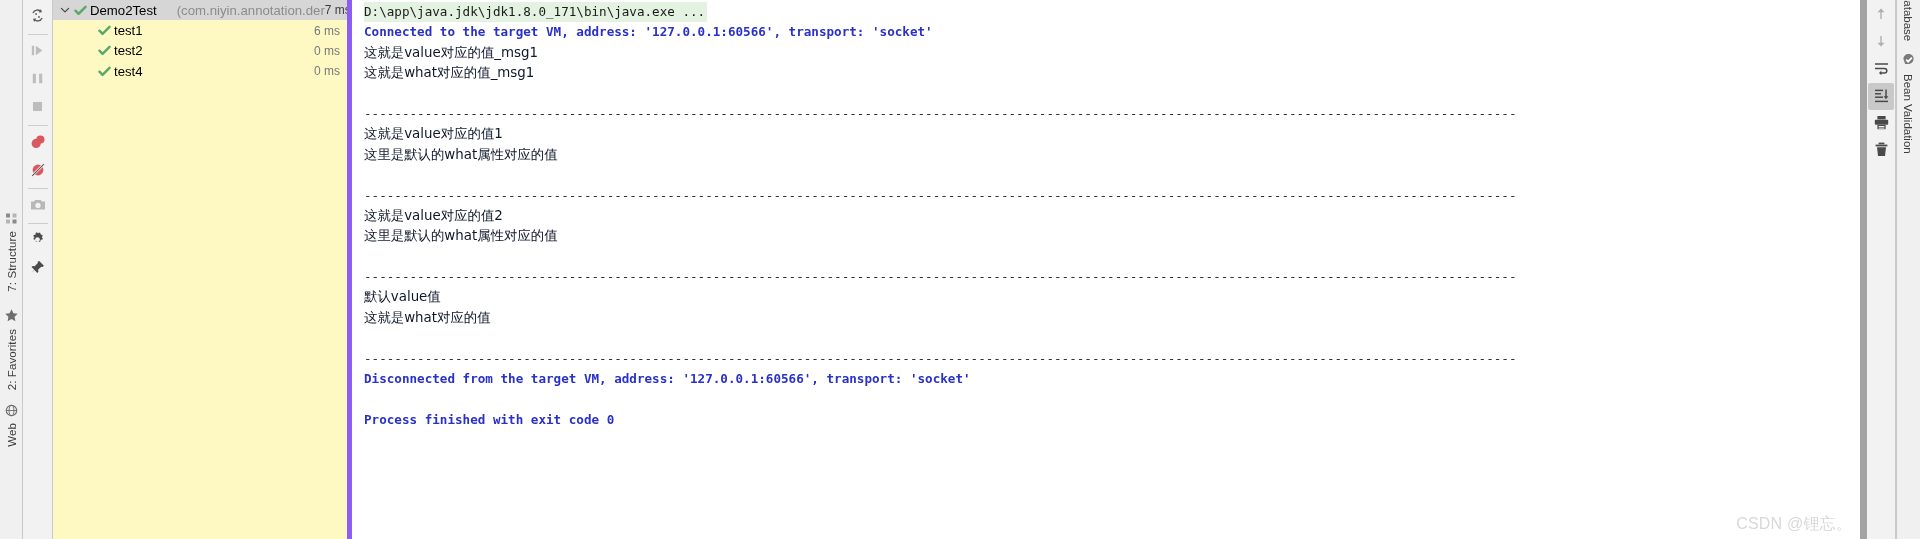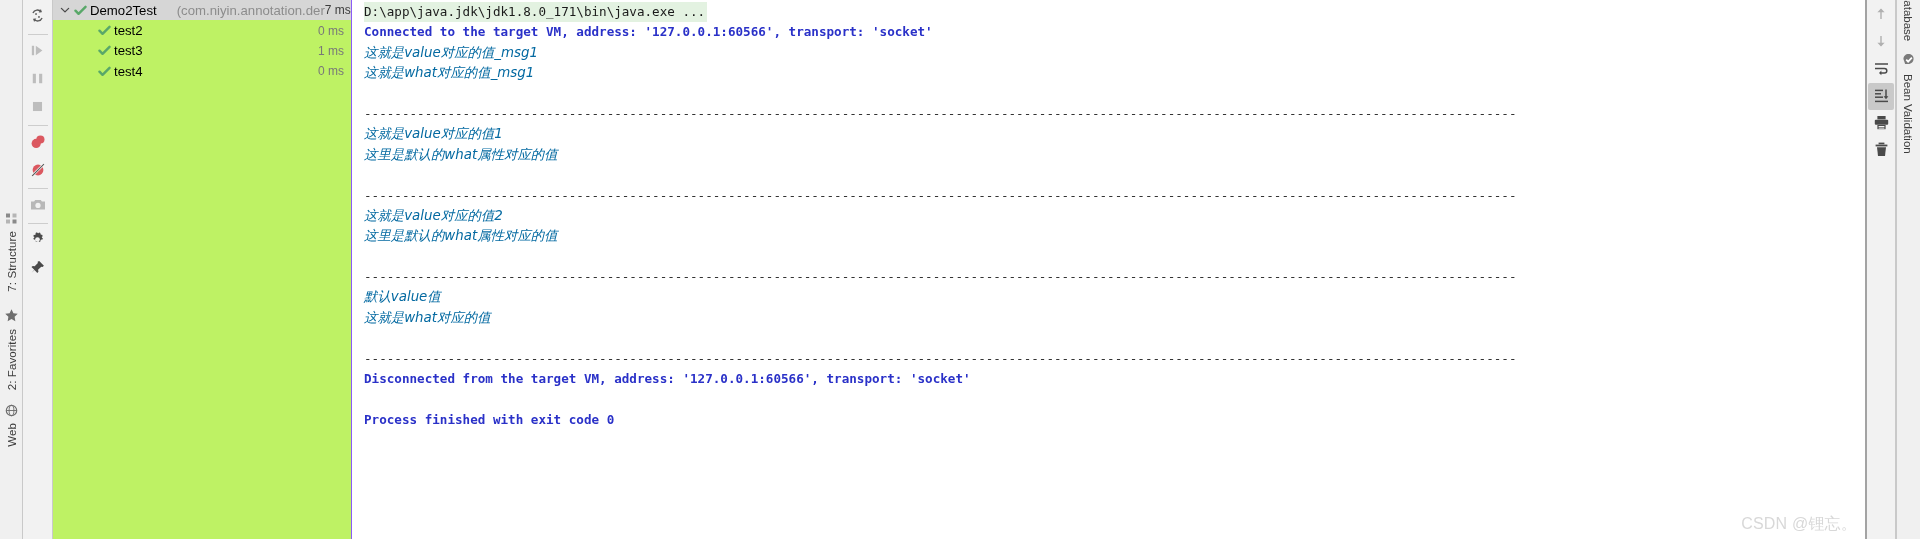--- a/index.html
+++ b/index.html
@@ -66,22 +66,22 @@
     cursor: default;
   }
   .tbsep {
     width: 20px; height: 1px; background: #cdcdcd; margin: 3px 0;
   }
 
   
   .tree-panel {
     width: 299px;
     flex: 0 0 299px;
-    background: #bef264;
-    border-right: 1px solid #8b5cf6;
+    background: #fef9c3;
+    border-right: 5px solid #8b5cf6;
     position: relative;
     overflow: hidden;
   }
   .tree-row {
     height: 20.4px;
     display: flex;
     align-items: center;
     padding-left: 4px;
     font-size: 13.2px;
     white-space: nowrap;
@@ -104,33 +104,33 @@
     color: #787878; font-size: 12px;
   }
   .tree-row.selected .ttime { color: #3c3c3c; }
 
   
   .console-wrap {
     flex: 1 1 auto;
     position: relative;
     background: #ffffff;
     overflow: hidden;
-    border-right: 2px solid #a3a3a3;
+    border-right: 7px solid #a3a3a3;
   }
   .console {
     padding: 2px 0 0 12px;
     font-family: "DejaVu Sans Mono", "Liberation Mono", monospace;
     font-size: 12.6px;
     line-height: 20.4px;
     white-space: pre;
   }
   .cline { height: 20.4px; white-space: pre; }
   .c-cmd   { color: #1a1a1a; background: #e3f2e1; display: inline-block; padding-right: 2px; }
   .c-sys   { color: #2a31c8; font-weight: bold; }
-  .c-out   { color: #0369a1; font-family: "DejaVu Sans", "Liberation Sans", sans-serif; font-size: 13.4px; font-style: italic; }
+  .c-out   { color: #0f172a; font-family: "DejaVu Sans", "Liberation Sans", sans-serif; font-size: 13.4px; }
   .c-sep   { color: #333; }
 
   
   .right-toolbar {
     width: 29px; flex: 0 0 29px;
     background: #f2f2f2;
     border-right: 1px solid #c9c9c9;
     display: flex; flex-direction: column; align-items: center;
     padding-top: 2px;
   }
@@ -321,32 +321,32 @@
           <span class="tpkg">(com.niyin.annotation.der</span>
           <span class="ttime">7 ms</span>
         </div>
         <div class="tree-row">
           <span class="indent"></span>
           <span class="tick">
             <svg width="13" height="13" viewBox="0 0 14 14">
               <path d="M1.6 7.2l3.3 3.4L12.4 3" fill="none" stroke="#59a869" stroke-width="2.6" stroke-linecap="round" stroke-linejoin="round"></path>
             </svg>
           </span>
-          <span class="tname">test2</span>
-          <span class="ttime">0 ms</span>
+          <span class="tname">test1</span>
+          <span class="ttime">6 ms</span>
         </div>
         <div class="tree-row">
           <span class="indent"></span>
           <span class="tick">
             <svg width="13" height="13" viewBox="0 0 14 14">
               <path d="M1.6 7.2l3.3 3.4L12.4 3" fill="none" stroke="#59a869" stroke-width="2.6" stroke-linecap="round" stroke-linejoin="round"></path>
             </svg>
           </span>
-          <span class="tname">test3</span>
-          <span class="ttime">1 ms</span>
+          <span class="tname">test2</span>
+          <span class="ttime">0 ms</span>
         </div>
         <div class="tree-row">
           <span class="indent"></span>
           <span class="tick">
             <svg width="13" height="13" viewBox="0 0 14 14">
               <path d="M1.6 7.2l3.3 3.4L12.4 3" fill="none" stroke="#59a869" stroke-width="2.6" stroke-linecap="round" stroke-linejoin="round"></path>
             </svg>
           </span>
           <span class="tname">test4</span>
           <span class="ttime">0 ms</span>

